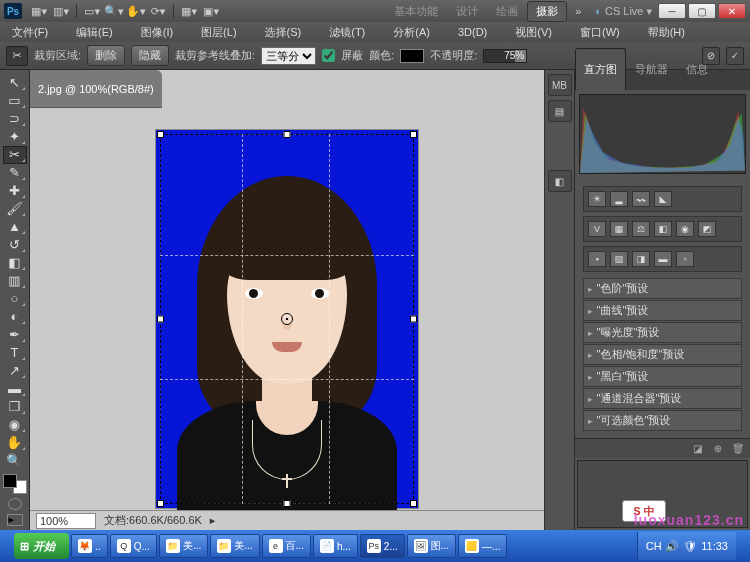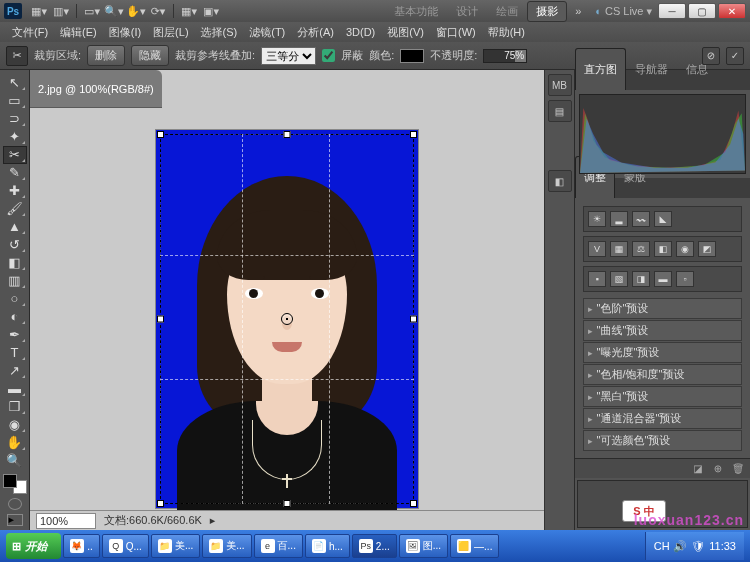--- a/index.html
+++ b/index.html
@@ -9,21 +9,21 @@
 .titlebar .tb-icon{width:20px;height:16px;display:flex;align-items:center;justify-content:center;color:#ccc;margin:0 1px}
 .titlebar .sep{width:1px;height:14px;background:#333;margin:0 4px}
 .titlebar .spacer{flex:1}
 .titlebar .workspace-tab{padding:2px 8px;color:#999;border:1px solid transparent;border-radius:3px}
 .titlebar .workspace-tab.active{color:#fff;background:#5a5a5a;border-color:#333}
 .titlebar .cslive{margin:0 6px;color:#bbb;display:flex;align-items:center;gap:3px}
 .titlebar .cslive::before{content:"◐";color:#7ac}
 .winbtns{display:flex;gap:2px}
 .winbtn{width:28px;height:16px;background:linear-gradient(#f5f5f5,#d0d0d0);border:1px solid #555;border-radius:2px;display:flex;align-items:center;justify-content:center;font-size:10px;color:#333}
 .winbtn.close{background:linear-gradient(#e88,#c33);color:#fff}
-.menubar{height:20px;background:linear-gradient(#5a5a5a,#4d4d4d);display:flex;align-items:center;padding:0 6px;color:#ddd;gap:0}
+.menubar{height:20px;background:linear-gradient(#5a5a5a,#4d4d4d);display:flex;align-items:center;padding:0 6px;color:#ddd;gap:16px}
 .menubar .menu{padding:2px 6px}
 .optionsbar{height:28px;background:linear-gradient(#555,#484848);display:flex;align-items:center;padding:0 6px;color:#ccc;gap:6px;border-bottom:1px solid #2a2a2a}
 .optionsbar .tool-thumb{width:22px;height:20px;background:#3a3a3a;border:1px solid #222;border-radius:2px;display:flex;align-items:center;justify-content:center}
 .optionsbar .grey-btn{padding:2px 7px;background:linear-gradient(#777,#555);border:1px solid #333;border-radius:3px;color:#ddd}
 .optionsbar select{background:#ececec;border:1px solid #666;height:18px;font-size:11px}
 .optionsbar input[type=checkbox]{accent-color:#3a7}
 .optionsbar .swatch{width:24px;height:14px;background:#000;border:1px solid #888}
 .optionsbar .opacity{width:44px;background:linear-gradient(90deg,#333 75%,#7a7a7a 75%);height:14px;border:1px solid #222;color:#eee;display:flex;align-items:center;justify-content:flex-end;padding-right:2px;font-size:10px}
 .optionsbar .small-icon{width:18px;height:18px;background:#4a4a4a;border:1px solid #2a2a2a;border-radius:2px;display:flex;align-items:center;justify-content:center;font-size:10px}
 .main{position:absolute;top:70px;left:0;right:0;bottom:32px;display:flex}
@@ -76,21 +76,21 @@
 .adj-title{color:#888;padding:4px 6px}
 .adj-icons{display:flex;flex-wrap:wrap;gap:4px;padding:4px;background:#4a4a4a;border:1px solid #333;margin:4px}
 .adj-icons .ai{width:18px;height:16px;background:#6a6a6a;border:1px solid #333;display:flex;align-items:center;justify-content:center;font-size:9px;color:#ddd}
 .presets{padding:2px 4px}
 .pitem{display:flex;align-items:center;gap:4px;padding:2px 4px;color:#ddd;background:#5a5a5a;border:1px solid #3a3a3a;margin-bottom:1px}
 .pitem::before{content:"▸";color:#aaa;font-size:9px}
 .panel-foot{height:20px;background:#4a4a4a;border-top:1px solid #2a2a2a;display:flex;align-items:center;justify-content:flex-end;gap:4px;padding:0 4px}
 .panel-foot .pf{width:16px;height:14px;display:flex;align-items:center;justify-content:center;color:#aaa;font-size:10px}
 .statusbar{position:absolute;left:30px;bottom:32px;height:20px;background:#cacaca;border-top:1px solid #888;display:flex;align-items:center;padding:0 6px;color:#333;width:514px;gap:8px}
 .statusbar .zoom{width:60px;background:#fff;border:1px solid #888;padding:1px 3px}
-.taskbar{position:absolute;left:0;right:0;bottom:0;height:32px;background:linear-gradient(#3a7de0,#1a4eb0);display:flex;align-items:center;padding:0 6px;gap:2px;color:#fff}
+.taskbar{position:absolute;left:0;right:0;bottom:0;height:32px;background:linear-gradient(#3a7de0,#1a4eb0);display:flex;align-items:center;padding:0 14px;gap:2px;color:#fff}
 .start{height:26px;padding:0 14px 0 6px;background:linear-gradient(#5c5,#283);border-radius:4px;display:flex;align-items:center;gap:4px;font-style:italic;font-weight:bold}
 .start::before{content:"⊞";font-style:normal}
 .task{height:24px;padding:0 6px;background:linear-gradient(#5b93e8,#2860c0);border:1px solid #1a4090;border-radius:2px;display:flex;align-items:center;gap:3px;font-size:10px;max-width:62px;overflow:hidden;white-space:nowrap}
 .task.active{background:linear-gradient(#2860c0,#1a4090)}
 .task .ti{width:14px;height:14px;background:#fff;border-radius:2px;display:flex;align-items:center;justify-content:center;color:#333;font-size:9px}
 .tray{margin-left:auto;height:28px;background:linear-gradient(#4a8de8,#2a5ec0);display:flex;align-items:center;gap:4px;padding:0 8px;border-left:1px solid #1a4090;font-size:10px}
 .watermark{position:absolute;right:6px;bottom:34px;color:#d94fd0;font-size:14px;font-weight:bold;opacity:.8;letter-spacing:1px}
 .ime-float{position:absolute;right:84px;bottom:40px;width:44px;height:22px;background:#fff;border:1px solid #888;border-radius:3px;display:flex;align-items:center;justify-content:center;gap:3px;color:#c33;font-weight:bold}
 </style>
 </head>
@@ -236,24 +236,20 @@
       <div class="ptab">导航器</div>
       <div class="ptab">信息</div>
     </div>
     <div class="histogram">
       <svg width="100%" height="100%" preserveAspectRatio="none" viewBox="0 0 100 60">
         <polyline points="0,60 2,10 5,20 8,35 15,48 30,54 50,56 70,55 85,50 92,30 96,12 100,58" fill="rgba(200,60,60,.6)"></polyline>
         <polyline points="0,60 3,14 6,25 10,38 18,50 35,55 55,56 75,54 88,44 94,22 98,14 100,58" fill="rgba(60,200,60,.5)"></polyline>
         <polyline points="0,60 4,18 8,30 14,44 25,52 45,56 65,56 82,52 91,38 96,18 99,30 100,58" fill="rgba(80,120,240,.5)"></polyline>
       </svg>
     </div>
-    <div class="panel-tabs">
-      <div class="ptab active">调整</div>
-      <div class="ptab">蒙版</div>
-    </div>
     <div class="adjust-body">
       <div class="adj-icons">
         <div class="ai">☀</div>
         <div class="ai">▂</div>
         <div class="ai">〰</div>
         <div class="ai">◣</div>
       </div>
       <div class="adj-icons">
         <div class="ai">V</div>
         <div class="ai">▦</div>

